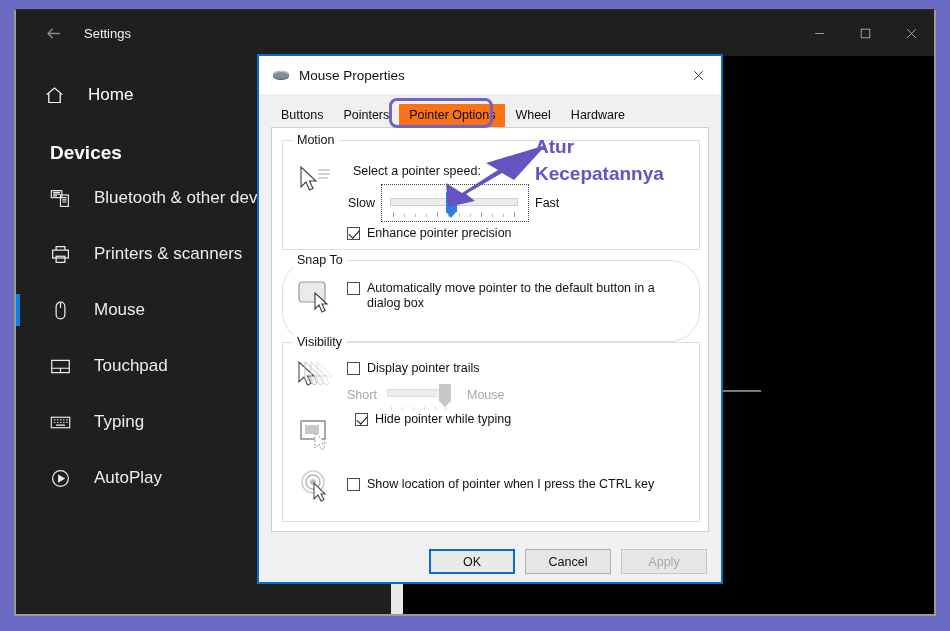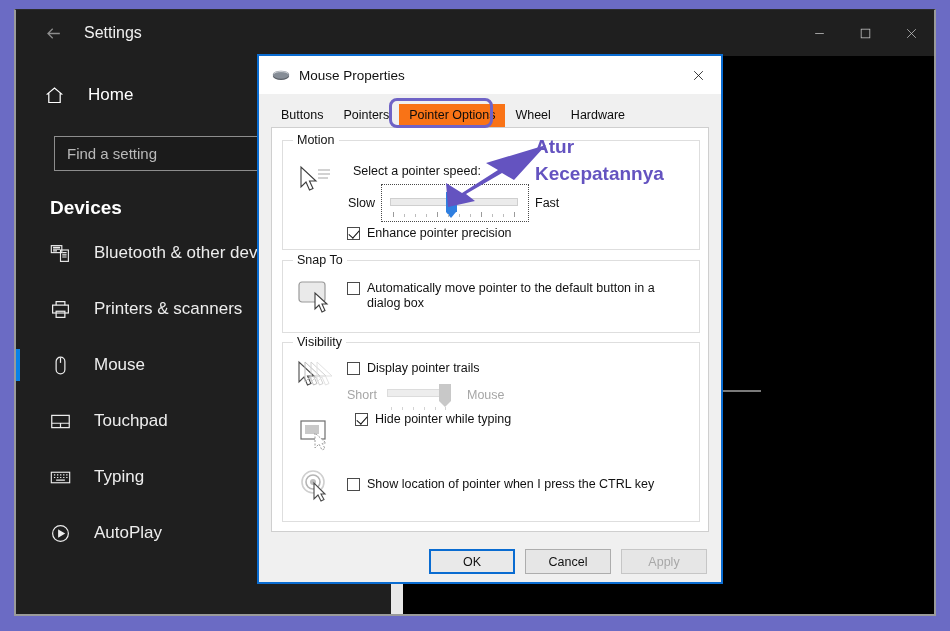--- a/index.html
+++ b/index.html
@@ -37,21 +37,21 @@
     background: #1f1f1f;
     display: flex; align-items: center;
   }
   #back-button {
     width: 46px; height: 40px; margin-left: 14px;
     display: flex; align-items: center; justify-content: center;
     color: #8d8d8d;
   }
   #back-button svg { width: 19px; height: 19px; }
   #settings-title {
-    color: #f0f0f0; font-size: 16px; margin-left: 8px;
+    color: #f0f0f0; font-size: 13px; margin-left: 8px;
     font-family: "Liberation Sans", sans-serif;
   }
   #window-controls {
     position: absolute; right: 0; top: 0;
     display: flex; height: 46px;
   }
   .wc-btn {
     width: 46px; height: 46px;
     display: flex; align-items: center; justify-content: center;
     color: #c8c8c8;
@@ -346,23 +346,20 @@
 
       <div id="home-row">
         <span class="nav-icon">
           <svg viewBox="0 0 24 24" fill="none" stroke="currentColor" stroke-width="1.4">
             <path d="M3 11 L12 3.5 L21 11 M5.5 9.5 V20 H18.5 V9.5"></path>
           </svg>
         </span>
         <span id="home-label">Home</span>
       </div>
 
-      <div id="search-wrap">
-        <input id="search-input" type="text" placeholder="Find a setting" style="">
-      </div>
 
       <div id="devices-heading">Devices</div>
 
       <div class="nav-item">
         <span class="nav-icon">
           <svg viewBox="0 0 24 24" fill="none" stroke="currentColor" stroke-width="1.3">
             <rect x="1.5" y="3" width="12" height="8"></rect>
               <path d="M3.5 5 H11.5 M3.5 7 H11.5 M3.5 9 H8"></path>
             <rect x="12" y="8" width="9" height="13"></rect>
               <path d="M14 11 H19 M14 13.5 H19 M14 16 H19"></path>
@@ -498,21 +495,21 @@
           </div>
 
           <span class="lbl" style="position:absolute; left:252px; top:55px;">Fast</span>
 
           <div class="check-row" style="left:64px; top:85px;">
             <span class="cb checked"></span>
             <span class="lbl">Enhance pointer precision</span>
           </div>
         </div>
 
-        <div class="groupbox" style="left:10px; top:132px; width:418px; height:73px;">
+        <div class="groupbox" style="left:10px; top:132px; width:418px; height:82px;border-radius:30px;">
           <span class="group-legend">Snap To</span>
 
           <span style="position:absolute; left:14px; top:18px;">
             <svg width="40" height="34" viewBox="0 0 40 34">
               <rect x="2" y="3" width="26" height="20" rx="3" fill="#eaeaea" stroke="#9a9a9a" stroke-width="1.2"></rect>
               <path d="M18 14 L18 30 L22 26 L25 33 L28 31.5 L25 25 L30 25 Z" fill="#ffffff" stroke="#3c3c3c" stroke-width="1.1"></path>
             </svg>
           </span>
 
           <div class="check-row" style="left:64px; top:20px; width:330px;">

